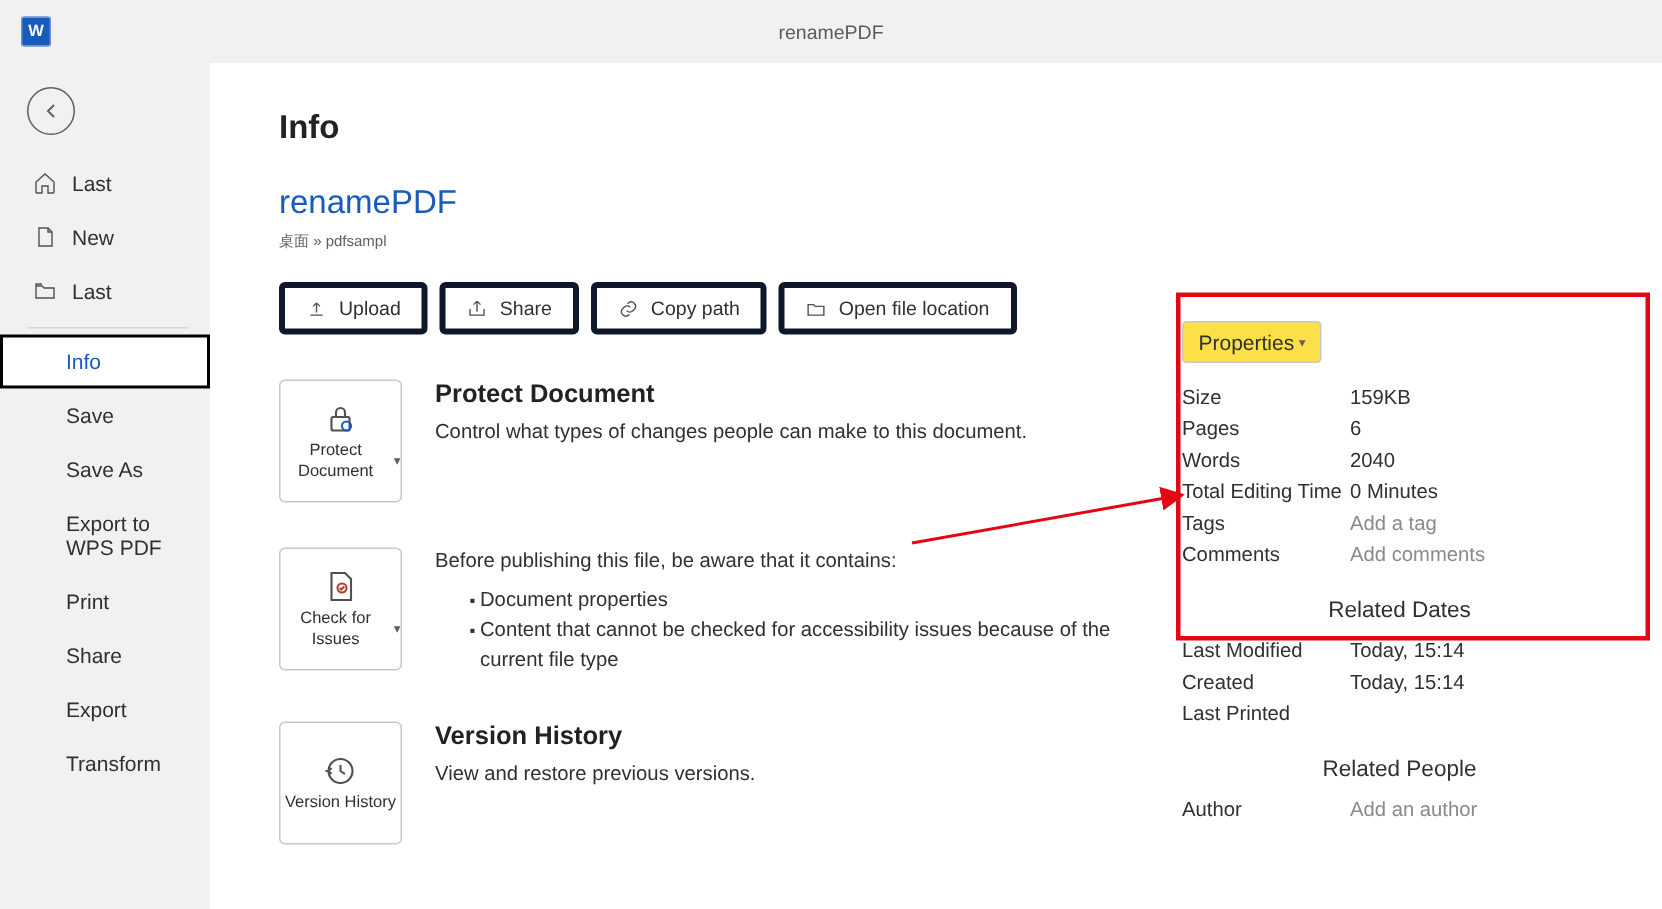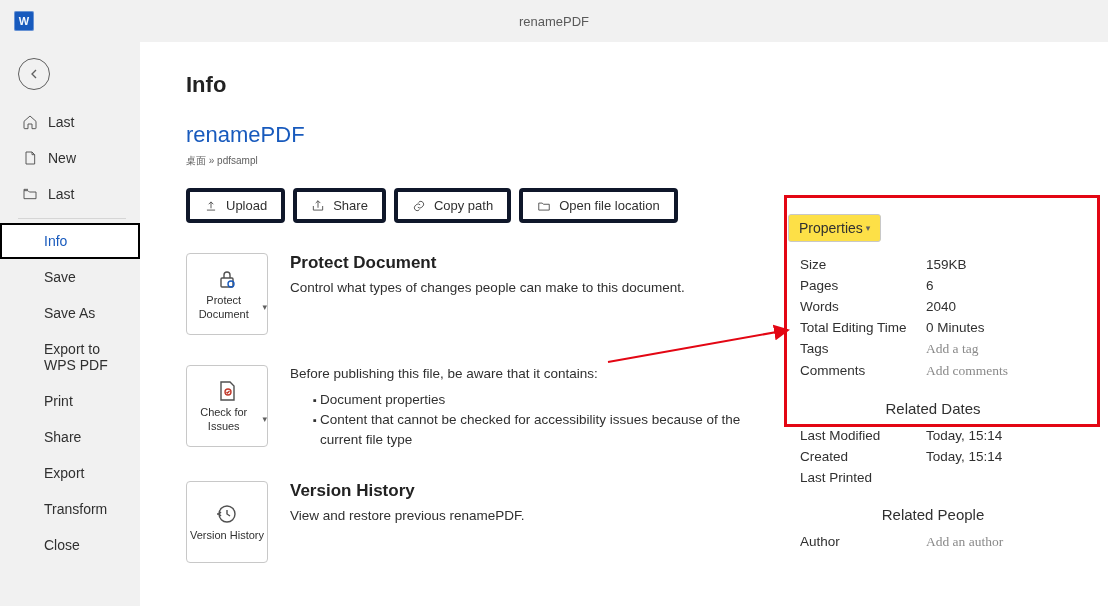--- a/index.html
+++ b/index.html
@@ -30,24 +30,24 @@
   .tile svg { width: 24px; height: 24px; stroke: #505050; fill: none; stroke-width: 1.4; }
   .tile .tlabel { font-size: 11px; color: #303030; text-align: center; line-height: 1.2; display: flex; align-items: center; gap: 2px; }
   .tile .chev { font-size: 9px; color: #606060; }
   .section-body h2 { font-size: 17px; font-weight: 600; color: #222; margin-bottom: 6px; }
   .section-body .desc { font-size: 13.5px; color: #303030; line-height: 1.4; }
   .section-body ul { margin: 6px 0 0 30px; font-size: 13.5px; color: #303030; line-height: 1.5; }
   .section-body ul li::marker { content: "▪ "; font-size: 11px; }
   .right-col { width: 300px; flex-shrink: 0; padding-top: 142px; padding-left: 10px; position: relative; }
   .prop-btn { border: 1px solid #c8c8c8; background: #fde047; border-radius: 3px; padding: 5px 10px; font-size: 14px; color: #303030; display: inline-flex; align-items: center; gap: 3px; cursor: pointer; margin-bottom: 12px; }
   .prop-btn .chev { font-size: 9px; color: #606060; }
-  .proprow { display: flex; font-size: 13.5px; color: #303030; padding: 3px 12px; gap: 14px; }
+  .proprow { display: flex; font-size: 13.5px; color: #303030; padding: 3px 0; }
   .proprow .k { width: 112px; flex-shrink: 0; }
   .proprow .v { color: #303030; }
-  .proprow .v.muted { color: #8a8a8a; cursor: pointer; font-family: Liberation Serif, serif; }
+  .proprow .v.muted { color: #8a8a8a; cursor: pointer; }
   .subhead { font-size: 15px; font-weight: 400; color: #303030; margin: 18px 0 8px 0; text-align: center; }
   .highlight-box { position: absolute; border: 3px solid #e30613; pointer-events: none; }
   .arrow-line { position: absolute; pointer-events: none; }
 </style>
 </head>
 <body>
 
 <div class="titlebar">
   <div class="app-icon">W</div>
   <div class="title-text">renamePDF</div>
@@ -80,21 +80,20 @@
     </div>
     <div class="nav-sep"></div>
     <div class="nav-sub active active-frame">Info</div>
     <div class="nav-sub">Save</div>
     <div class="nav-sub">Save As</div>
     <div class="nav-sub">Export to WPS PDF</div>
     <div class="nav-sub">Print</div>
     <div class="nav-sub">Share</div>
     <div class="nav-sub">Export</div>
     <div class="nav-sub">Transform</div>
-    <div class="nav-sub">Close</div>
   </div>
 
   <div class="main">
     <div class="left-col">
       <h1 class="page-title">Info</h1>
       <div class="doc-name">renamePDF</div>
       <div class="breadcrumb">桌面 » pdfsampl</div>
 
       <div class="btnrow">
         <div class="pillbtn">
@@ -167,21 +166,21 @@
           <svg viewBox="0 0 24 24">
               <circle cx="12" cy="12" r="8"></circle>
               <path d="M12 8v4l3 2M4 12H2m2 0l2-2m-2 2l2 2"></path>
             </svg>
           <div class="tlabel">
               <span>Version History</span>
             </div>
         </div>
         <div class="section-body">
           <h2>Version History</h2>
-          <div class="desc">View and restore previous renamePDF.</div>
+          <div class="desc">View and restore previous versions.</div>
         </div>
       </div>
 
     </div>
 
     <div class="right-col">
       <div class="prop-btn">
         <span>Properties</span>
         <span class="chev">▾</span>
       </div>

